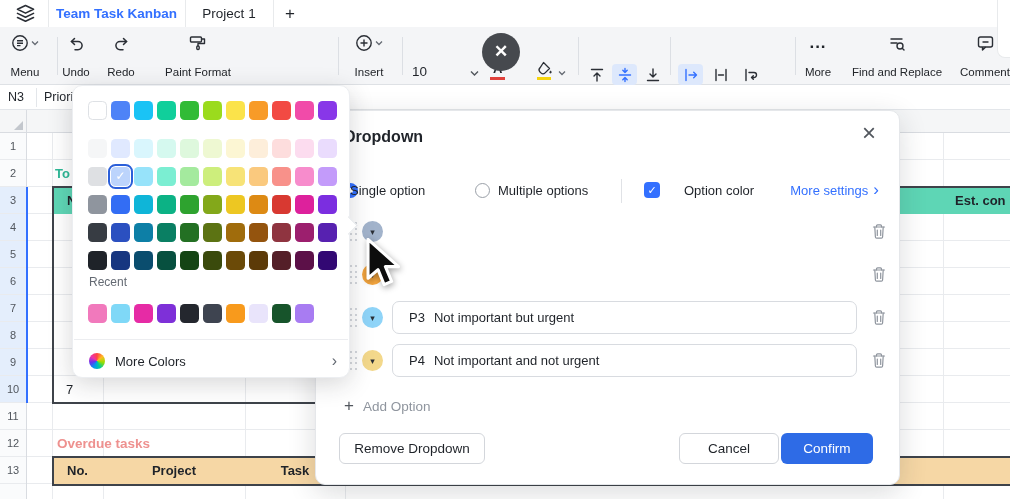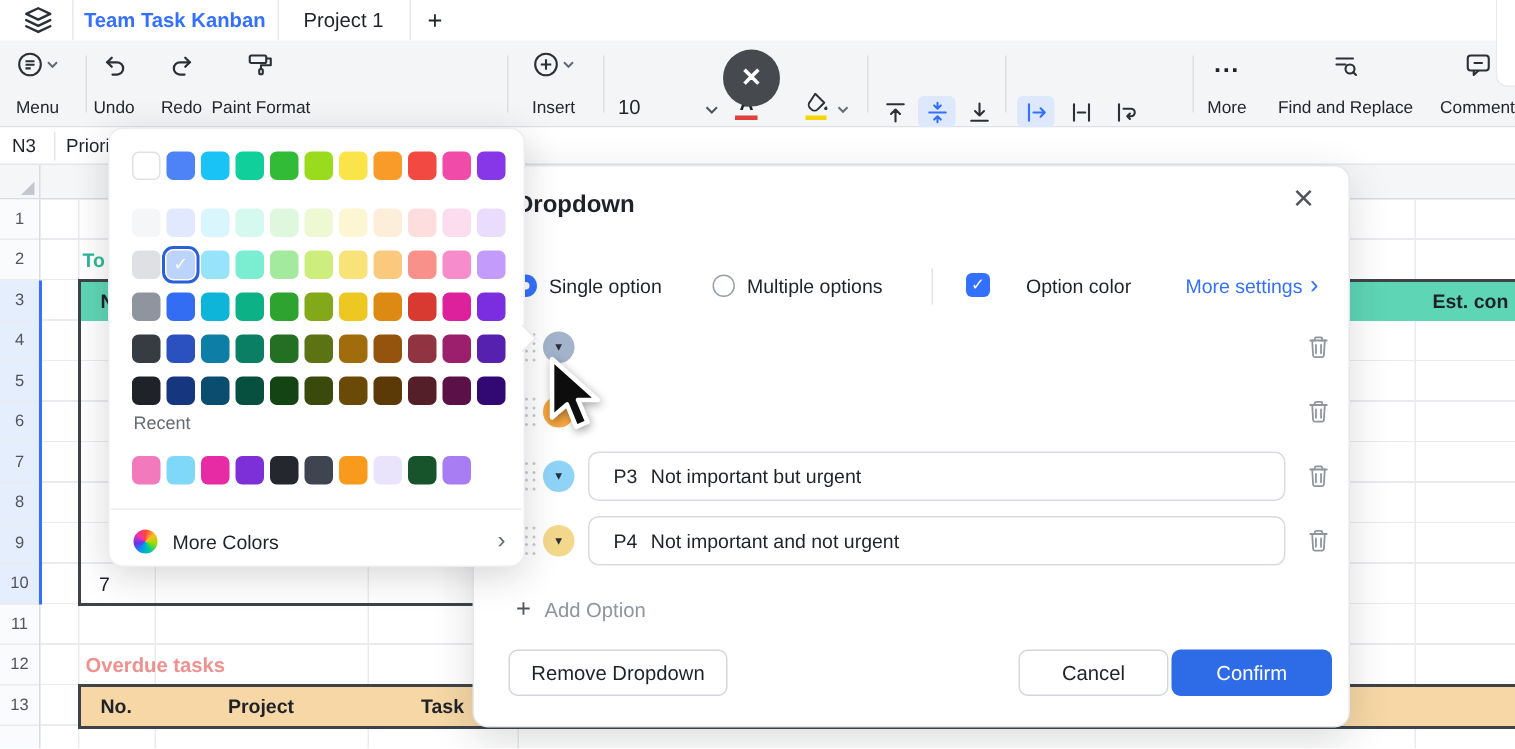--- a/index.html
+++ b/index.html
@@ -77,21 +77,21 @@
   .opt-input{position:absolute;left:76px;top:0;width:465px;height:33px;background:#fff;border:1px solid #d8dbe0;border-radius:7px;
     box-sizing:border-box;display:flex;align-items:center;padding-left:16px;font-size:13px;gap:9px}
   .opt-trash{position:absolute;right:14px;top:8px;width:16px;height:17px}
   #add-option{position:absolute;left:28px;top:286px;display:flex;align-items:center;gap:9px}
   #add-plus{font-size:17px;color:#51565d;line-height:18px}
   #add-label{font-size:13.5px;color:#8f959e}
   .btn{position:absolute;top:322px;height:31px;border-radius:6px;box-sizing:border-box;font-size:13.5px;
     display:flex;align-items:center;justify-content:center;background:#fff;border:1px solid #d3d6db}
   #btn-remove{left:23px;width:146px}
   #btn-cancel{left:363px;width:100px}
-  #btn-confirm{left:465px;width:107px;background:#2e6be6;border:none;color:#fff}
+  #btn-confirm{left:465px;width:92px;background:#2e6be6;border:none;color:#fff}
   
   #xcircle{position:absolute;left:482px;top:33px;width:38px;height:38px;border-radius:50%;background:#46494e;z-index:45;
     color:#fff;text-align:center;line-height:38px;font-size:17px;font-weight:bold}
   #cursor{position:absolute;left:365px;top:238px;z-index:60;filter:drop-shadow(1px 2px 3px rgba(0,0,0,.35))}
   #trbox{position:absolute;left:997px;top:0;width:13px;height:57px;background:#fff;border-left:1px solid #e8eaec;
     border-bottom:1px solid #e8eaec;border-bottom-left-radius:8px;z-index:12}
   svg{display:block}
 </style>
 </head>
 <body>
@@ -145,21 +145,21 @@
     </div>
     <div class="tbig" style="left:101px;width:40px">
       <span class="ic">
         <svg width="19" height="17" viewBox="0 0 19 17" fill="none" stroke="#2b2f36" stroke-width="1.5" stroke-linecap="round">
           <path d="M14.5 6.5H8a4.1 4.1 0 0 0 0 8.2h3"></path>
             <path d="M11.5 3.5l3 3-3 3"></path>
           </svg>
         </span>
       <span class="lab">Redo</span>
     </div>
-    <div class="tbig" style="left:134px;width:80px">
+    <div class="tbig" style="left:158px;width:80px">
       <span class="ic">
         <svg width="20" height="18" viewBox="0 0 20 18" fill="none" stroke="#2b2f36" stroke-width="1.4" stroke-linejoin="round">
           <rect x="2.5" y="3" width="11" height="5" rx="1"></rect>
             <path d="M13.5 5h3v4.5h-6.5V12"></path>
             <rect x="8.8" y="12" width="2.4" height="3.5" rx="1"></rect>
           </svg>
         </span>
       <span class="lab">Paint Format</span>
     </div>
     <span class="vsep" style="left:338px"></span>
@@ -375,21 +375,21 @@
     <div class="celltxt" style="left:103px;top:347px;width:142px;text-align:center;font-weight:bold">Project</div>
     <div class="celltxt" style="left:245px;top:347px;width:100px;text-align:center;font-weight:bold">Task</div>
   </div>
 
   <div id="dialog">
     <div id="dlg-title">Dropdown</div>
     <div id="dlg-close">×</div>
 
     <div id="dlg-controls">
       <span class="radio on" style="left:27px"></span>
-      <span class="ctl-label" style="left:50px">Single option</span>
+      <span class="ctl-label" style="left:34px">Single option</span>
       <span class="radio off" style="left:159px"></span>
       <span class="ctl-label" style="left:182px">Multiple options</span>
       <span id="ctl-vsep"></span>
       <span id="ctl-check">✓</span>
       <span class="ctl-label" style="left:368px">Option color</span>
       <span id="more-settings">
         <span>More settings</span>
         <span class="ms-chev">›</span>
       </span>
     </div>

